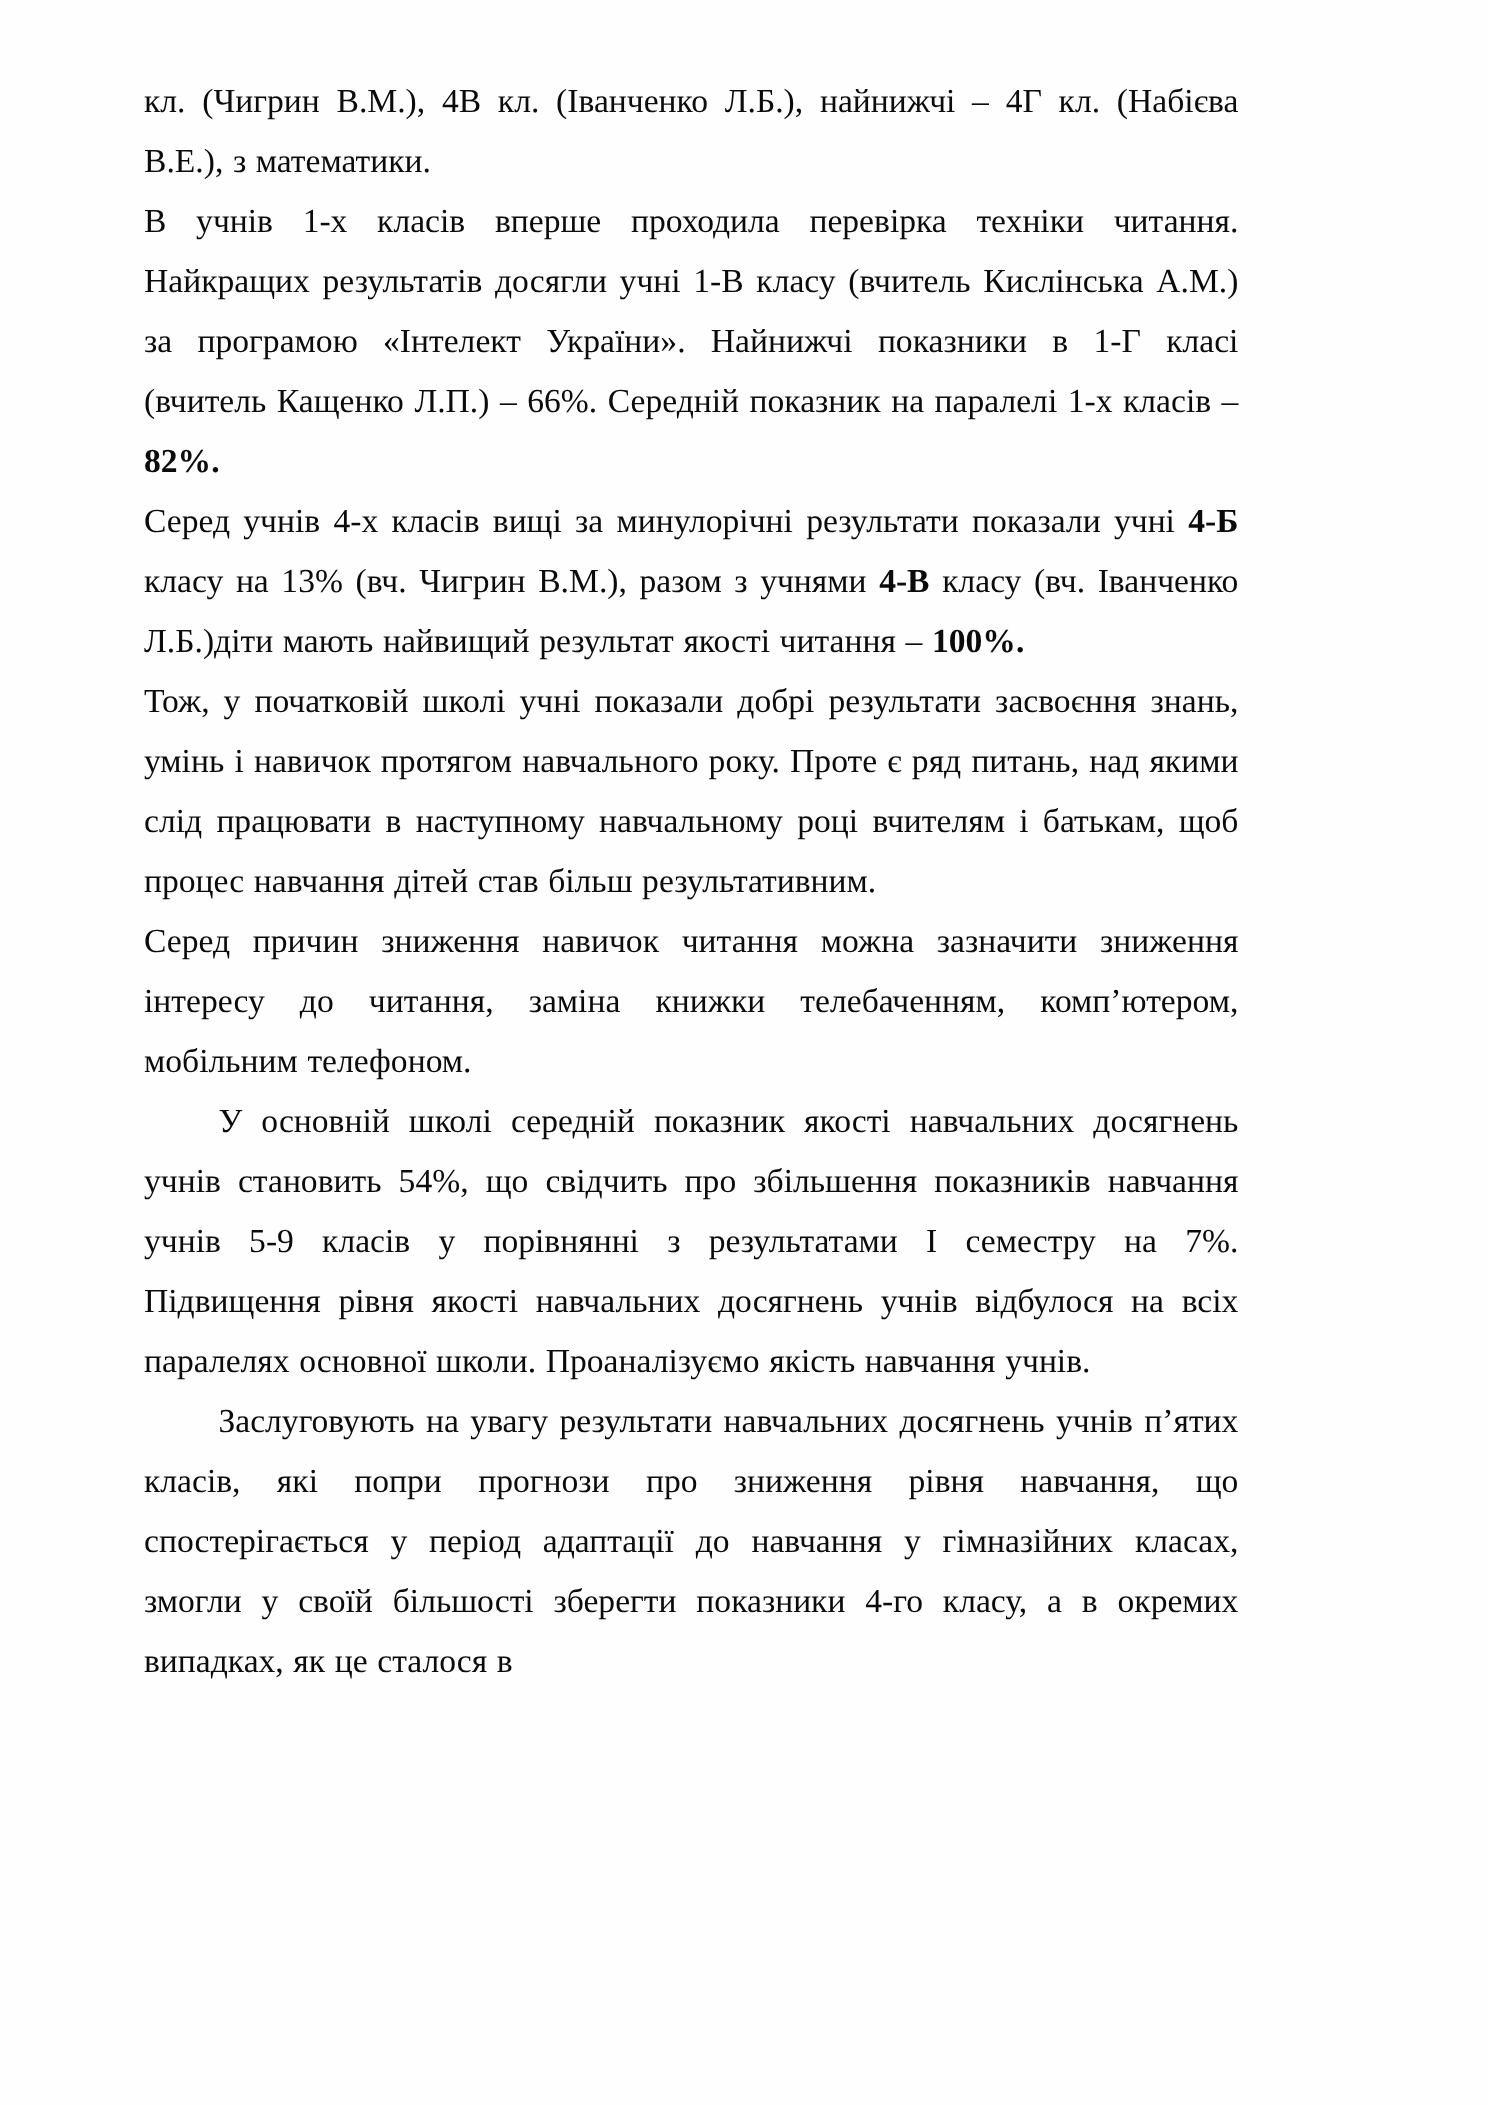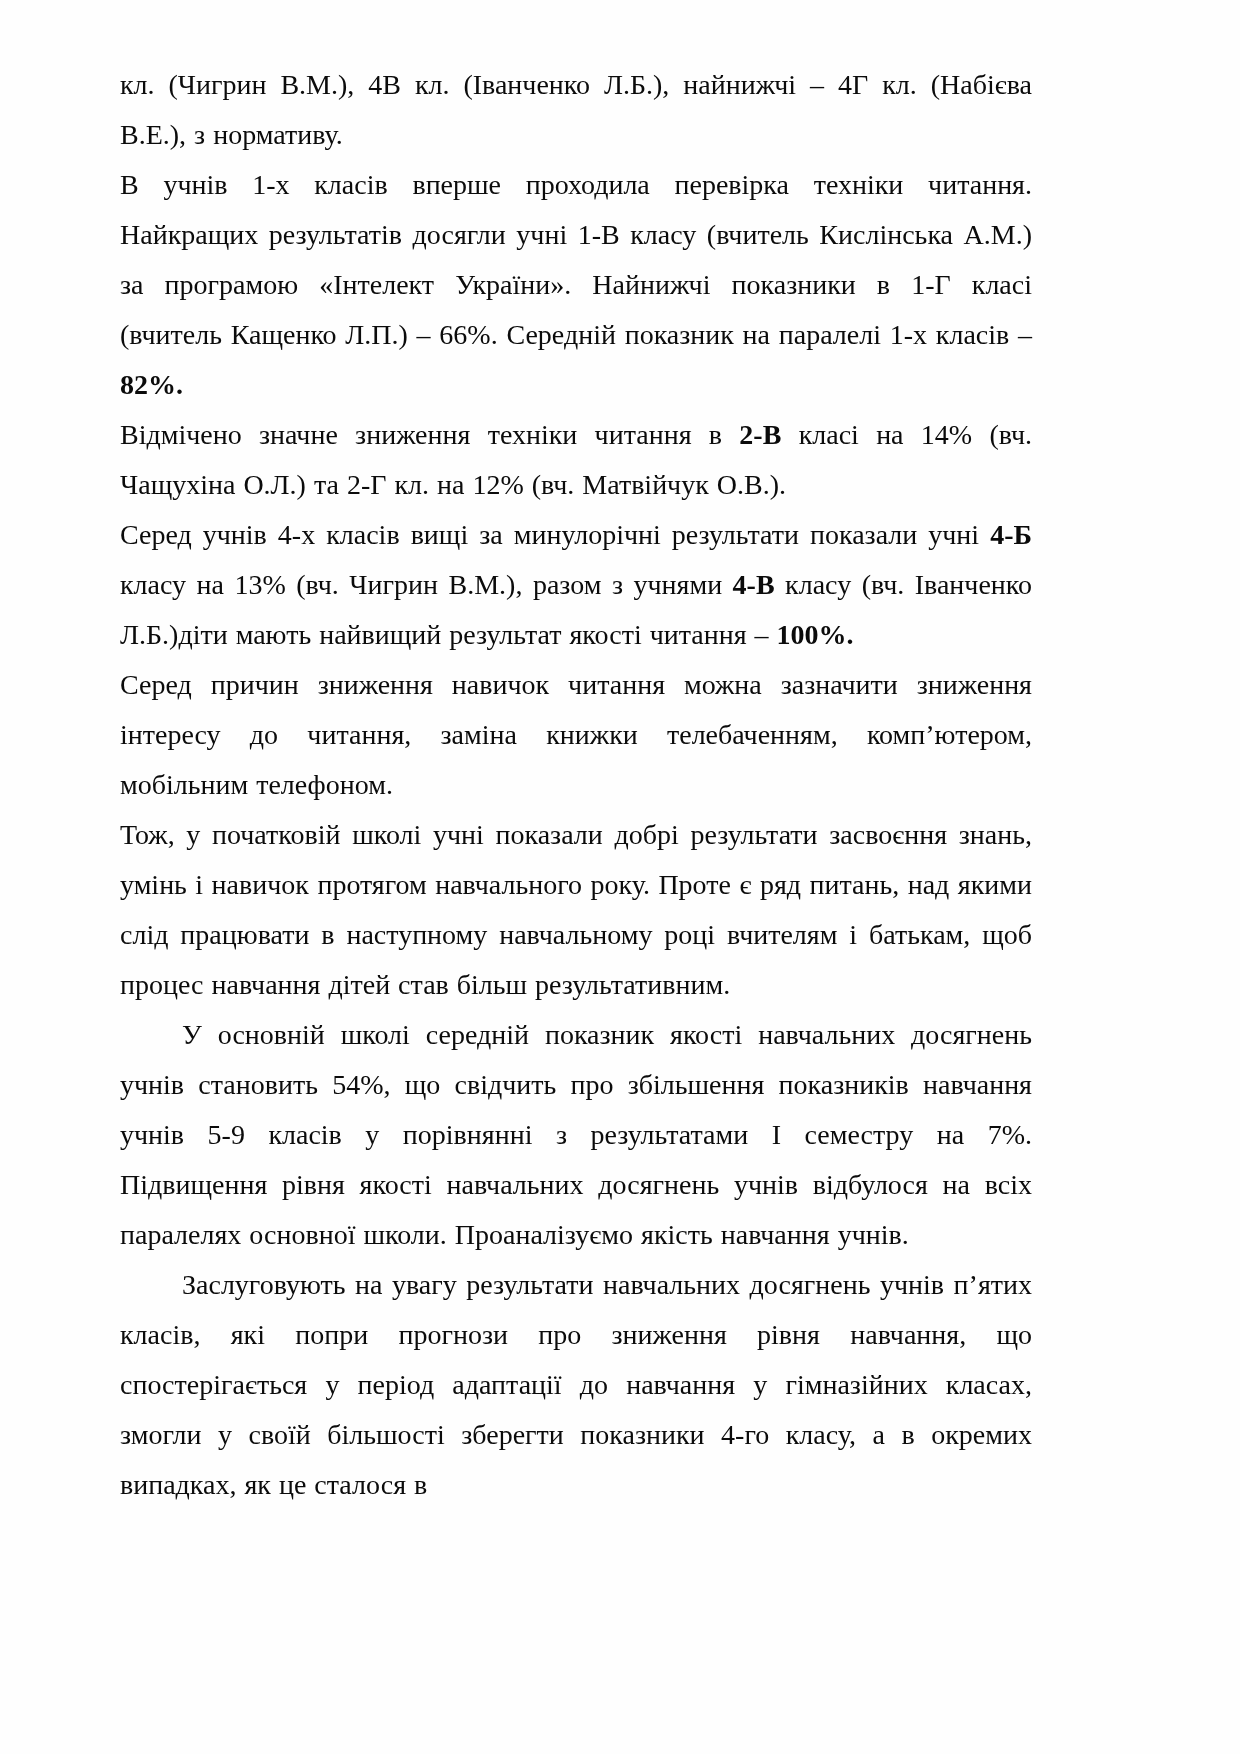--- a/index.html
+++ b/index.html
@@ -36,22 +36,21 @@
   p.para b {
     font-weight: bold;
     margin-top: 40px;
   }
 </style>
 </head>
 <body>
 
 <div class="page">
   <div class="text-block">
-      <p class="para"><span>кл.  (Чигрин В.М.), 4В кл. (Іванченко Л.Б.), найнижчі – 4Г кл. (Набієва В.Е.), з нормативу.</span></p>
+      <p class="para"><span>кл.  (Чигрин В.М.), 4В кл. (Іванченко Л.Б.), найнижчі – 4Г кл. (Набієва В.Е.), з математики.</span></p>
       <p class="para"><span>В учнів 1-х класів вперше проходила перевірка техніки читання. Найкращих результатів досягли учні 1-В класу (вчитель Кислінська А.М.) за програмою «Інтелект України». Найнижчі показники в 1-Г класі (вчитель Кащенко Л.П.) – 66%. Середній показник на паралелі 1-х класів – </span><b>82%.</b></p>
-      <p class="para"><span>Відмічено значне зниження  техніки  читання  в  </span><b>2-В</b><span> класі  на 14% (вч. Чащухіна О.Л.) та 2-Г кл. на 12% (вч. Матвійчук О.В.).</span></p>
       <p class="para"><span>Серед учнів 4-х класів вищі за минулорічні результати показали учні </span><b>4-Б</b><span> класу на 13% (вч. Чигрин В.М.), разом з учнями </span><b>4-В</b><span> класу (вч. Іванченко Л.Б.)діти мають найвищий результат якості читання – </span><b>100%.</b></p>
+      <p class="para"><span>Тож, у початковій школі учні показали добрі результати засвоєння знань, умінь і навичок протягом навчального року. Проте є ряд питань, над якими слід працювати в наступному навчальному році вчителям і батькам, щоб процес навчання дітей став більш результативним.</span></p>
       <p class="para"><span>Серед причин зниження навичок читання можна зазначити зниження інтересу до читання, заміна книжки телебаченням, комп’ютером, мобільним телефоном.</span></p>
-      <p class="para"><span>Тож, у початковій школі учні показали добрі результати засвоєння знань, умінь і навичок протягом навчального року. Проте є ряд питань, над якими слід працювати в наступному навчальному році вчителям і батькам, щоб процес навчання дітей став більш результативним.</span></p>
       <p class="para indent"><span>У основній школі середній показник якості навчальних досягнень учнів становить 54%, що свідчить про збільшення показників навчання учнів 5-9 класів у порівнянні з результатами І семестру на 7%. Підвищення рівня якості навчальних досягнень учнів відбулося на всіх паралелях основної школи. Проаналізуємо якість навчання учнів.</span></p>
       <p class="para indent"><span>Заслуговують на увагу результати навчальних досягнень учнів п’ятих класів, які попри прогнози про зниження рівня навчання, що спостерігається у період адаптації до навчання у гімназійних класах, змогли у своїй більшості зберегти показники 4-го класу, а в окремих випадках, як це сталося в </span></p>
     </div>
 </div>
 
 </body></html>

